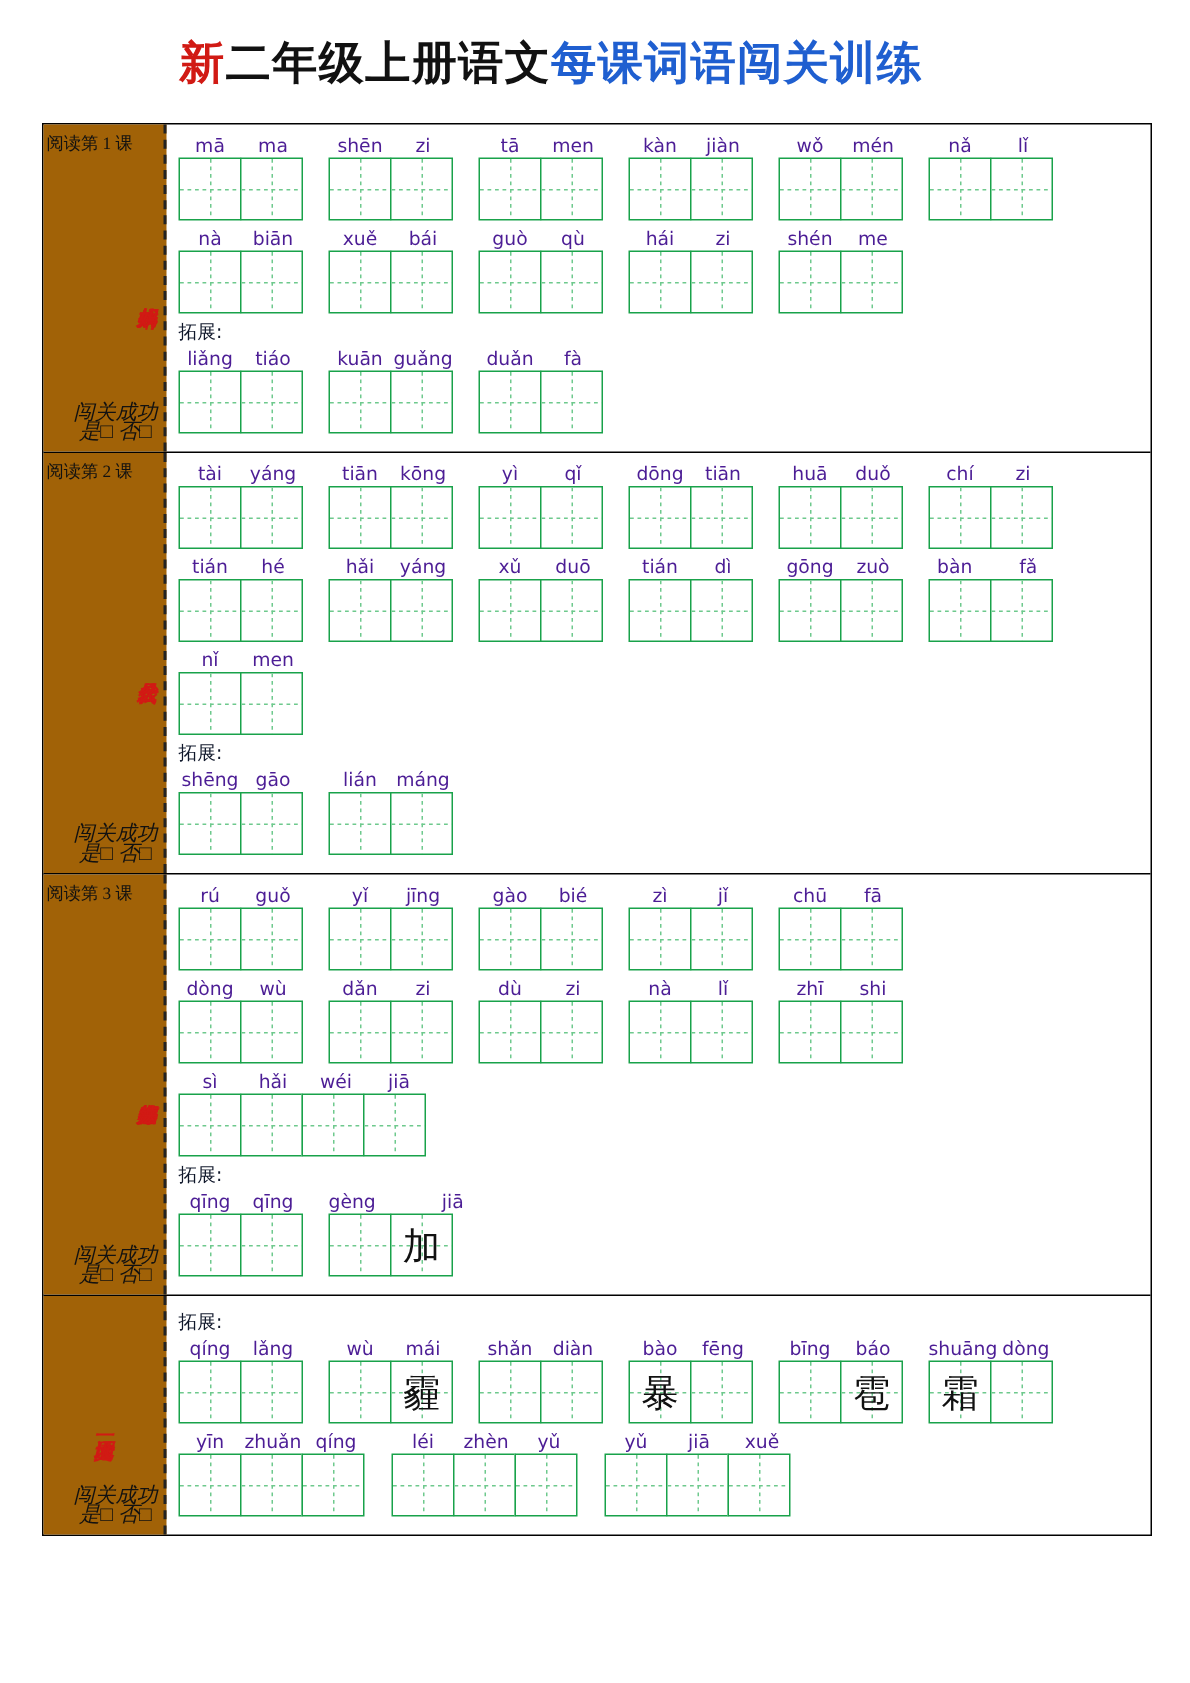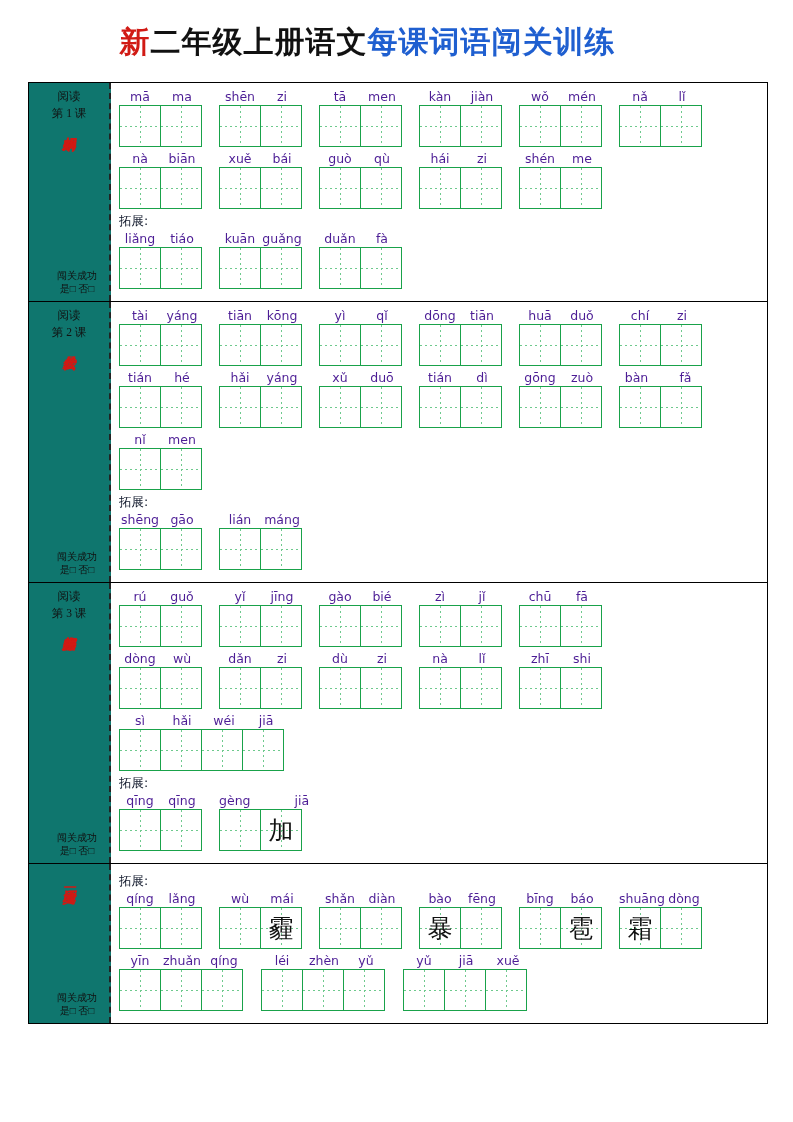--- a/index.html
+++ b/index.html
@@ -38,26 +38,25 @@
   }
   .row{
     display:flex;
     border-bottom:1.6px solid #000;
     box-sizing:border-box;
   }
   .row:last-child{border-bottom:none;}
   .lesson-cell{
     width:82px;
     flex:0 0 82px;
-    background:#0f766e;
+    background:#a16207;
     border-right:2.2px dashed #222;
     box-sizing:border-box;
     display:flex;
-    flex-direction:column;
-    align-items:center;
+    flex-direction:row;
     padding:6px 2px 4px 2px;
     position:relative;
   }
   .lesson-head{
     font-size:11.5px;
     color:#111;
     line-height:15px;
     text-align:center;
     margin-bottom:2px;
   }
@@ -68,23 +67,24 @@
     line-height:17px;
     text-align:center;
     font-family:"Liberation Serif", serif;
     font-style:italic;
   }
   .lesson-foot{
     position:absolute;
     bottom:6px;
     left:16px;right:0;
     text-align:center;
-    font-size:10px;
+    font-size:14px;
     color:#111;
     line-height:13px;
+    font-style:italic;
   }
   .content-cell{
     flex:1 1 auto;
     padding:6px 6px 8px 8px;
     box-sizing:border-box;
   }
   .wline{
     display:flex;
     flex-wrap:nowrap;
     align-items:flex-start;

